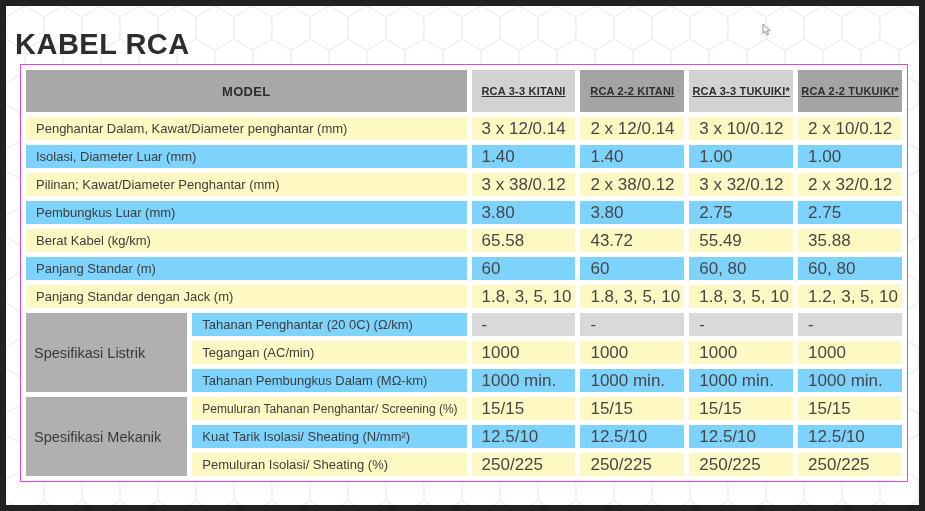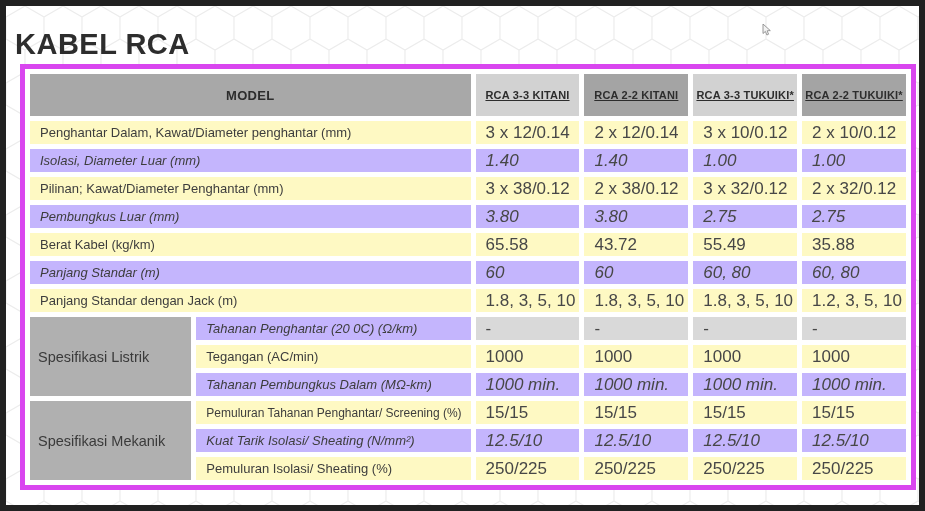--- a/index.html
+++ b/index.html
@@ -17,21 +17,21 @@
   }
   .hexbg { position:absolute; left:6px; top:6px; z-index:0; }
   .title {
     position:absolute; left:15px; top:16px; z-index:2;
     font-size:29px; font-weight:bold; color:#2d2d2d;
     letter-spacing:0.5px;
     margin-top:12px;
   }
   .table-wrap {
     position:absolute; left:20px; top:64px; width:886px; z-index:2;
-    border:5px solid #d946ef; background:#ffffff;
+    border:1px solid #d946ef; background:#ffffff;
   }
   table {
     width:100%; border-collapse:separate; border-spacing:5px;
     table-layout:fixed;
   }
   th, td {
     overflow:hidden; white-space:nowrap;
     vertical-align:middle;
     color:#3d3d3d;
   }
@@ -41,21 +41,21 @@
   }
   th.colhdr {
     height:40px; font-size:11px; font-weight:bold; color:#2d2d2d;
     text-align:center; letter-spacing:0.2px;text-decoration:underline;
   }
   .light-hdr { background:#d2d2d2; }
   .dark-hdr  { background:#a4a4a4; }
   td { height:23px; font-size:13px; padding:0 0 0 10px; }
   td.val { font-size:17px; color:#474747; }
   td.dark  { background:#fef9c3; }
-  td.light { background:#c4b5fd;font-style:italic; }
+  td.light { background:#7dd3fc; }
   td.mid   { background:#d9d9d9; }
   td.section {
     background:#b0b0b0; font-size:14.5px; color:#3a3a3a;
     padding-left:8px;
   }
   td.small { font-size:12px; }
   .cursor { position:absolute; left:762px; top:24px; z-index:4; }
 </style>
 </head>
 <body>

